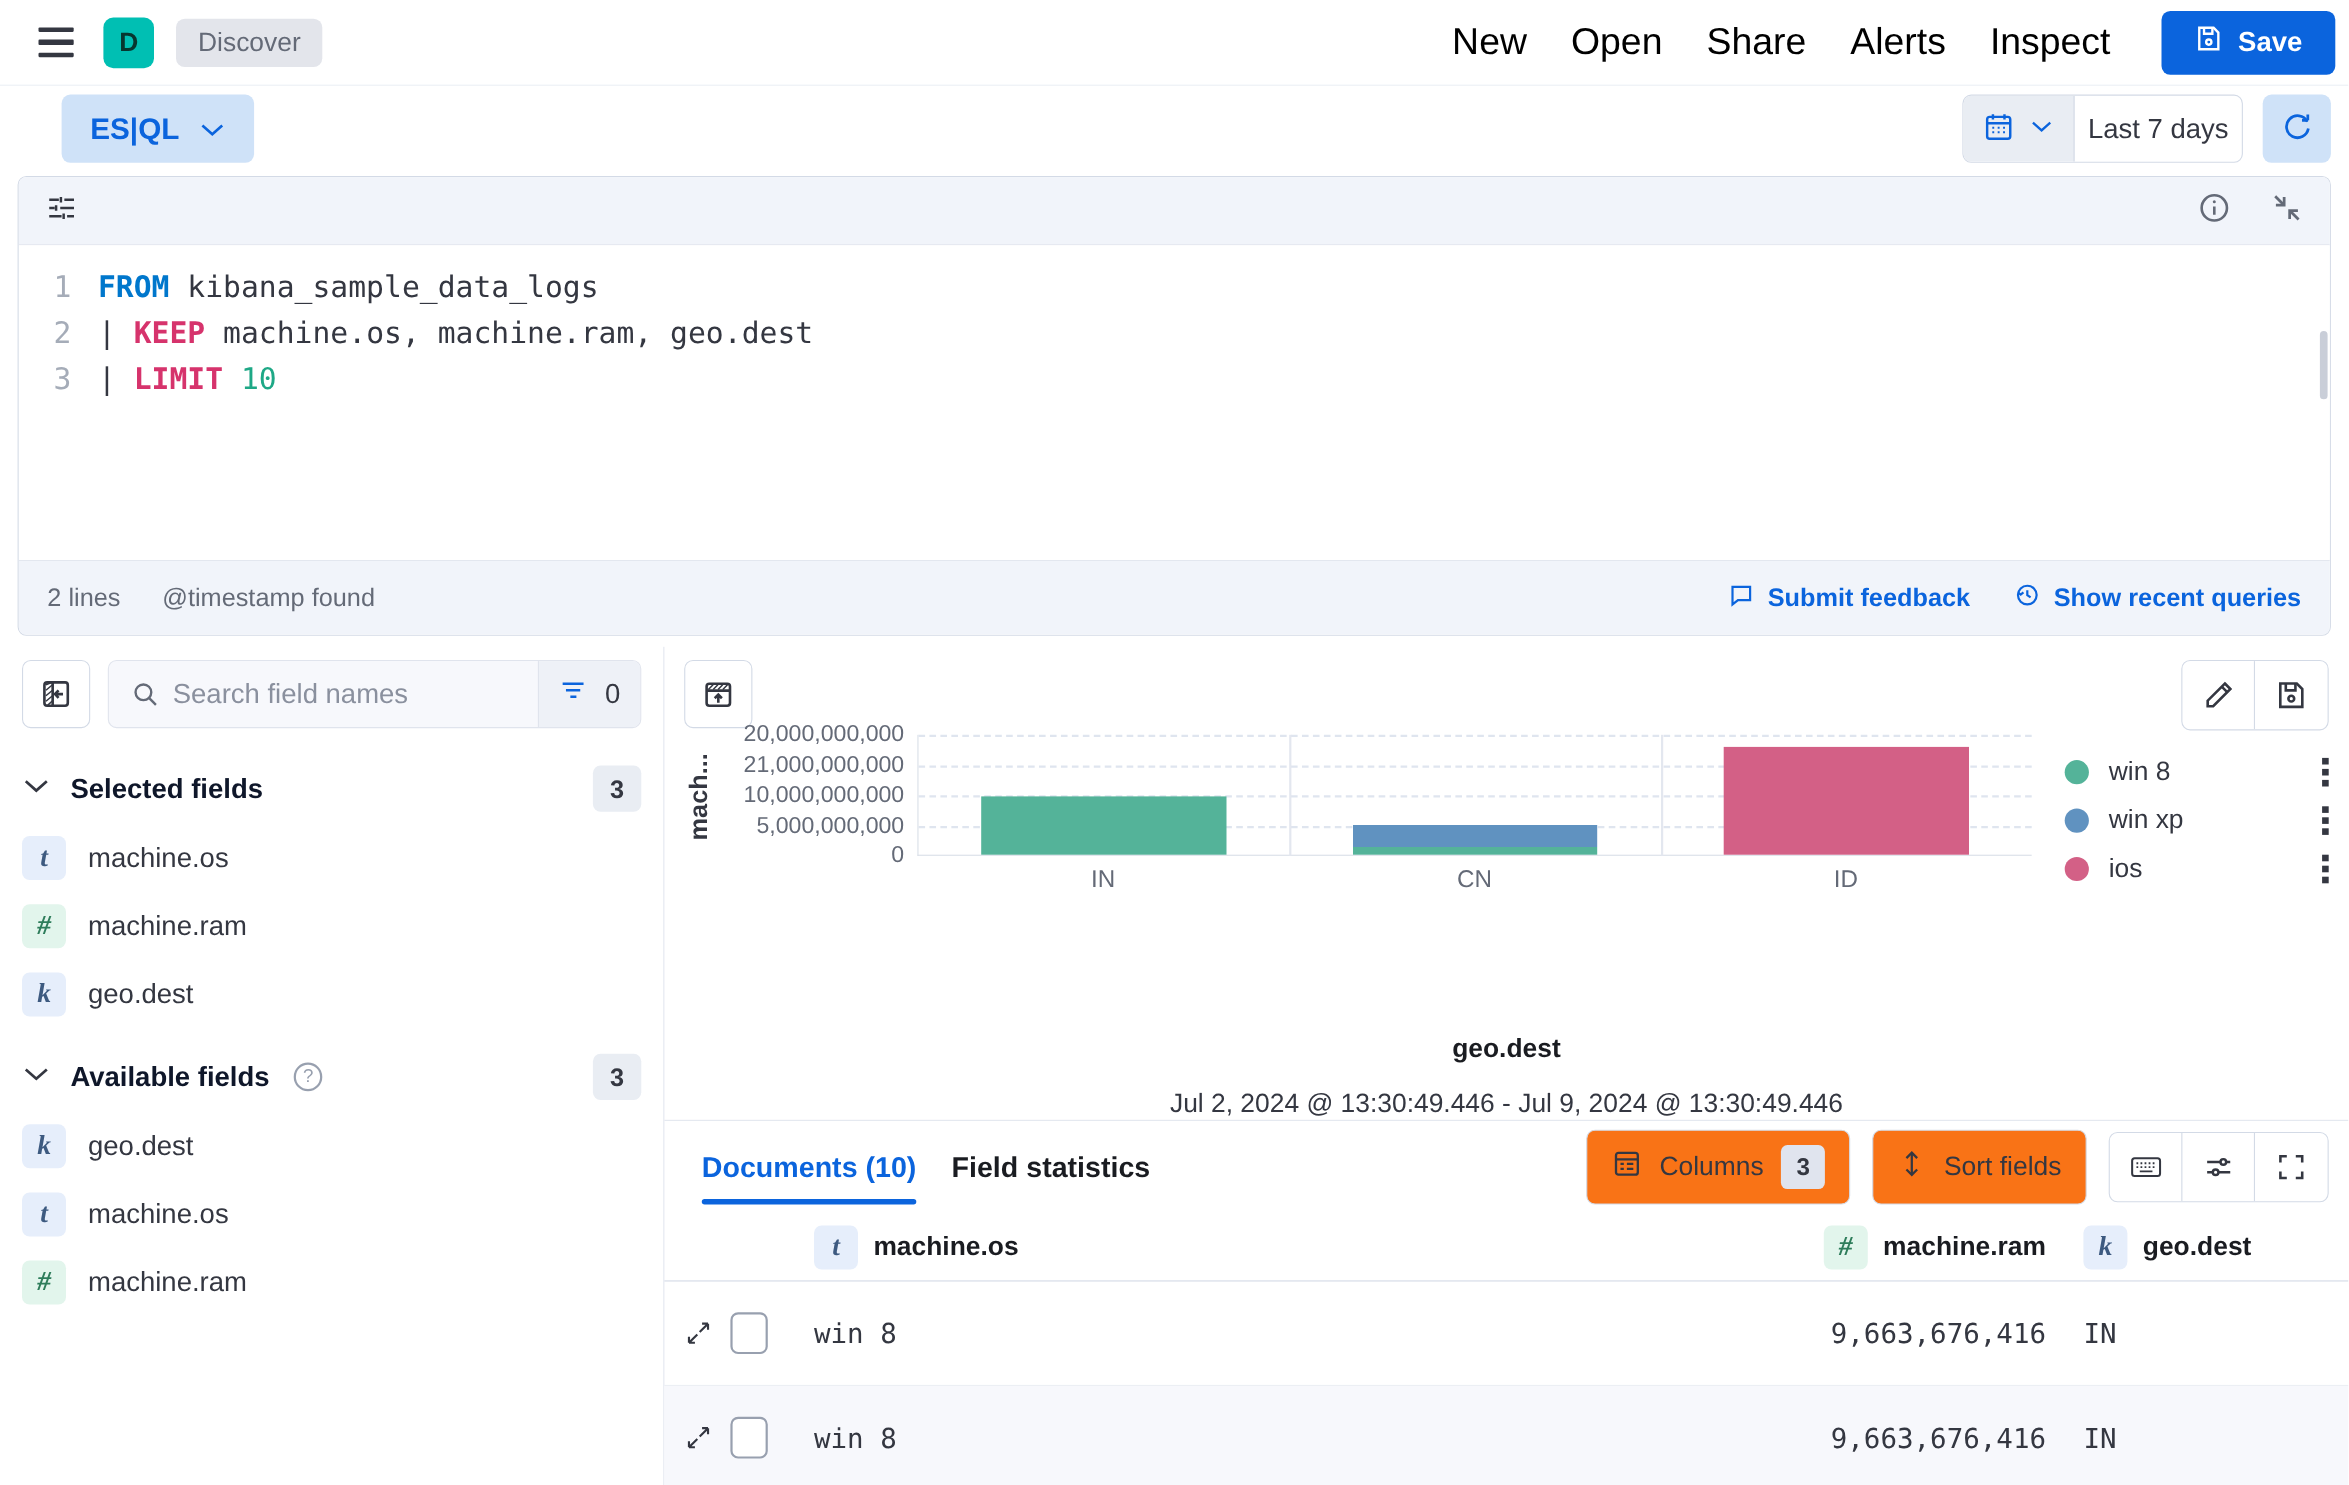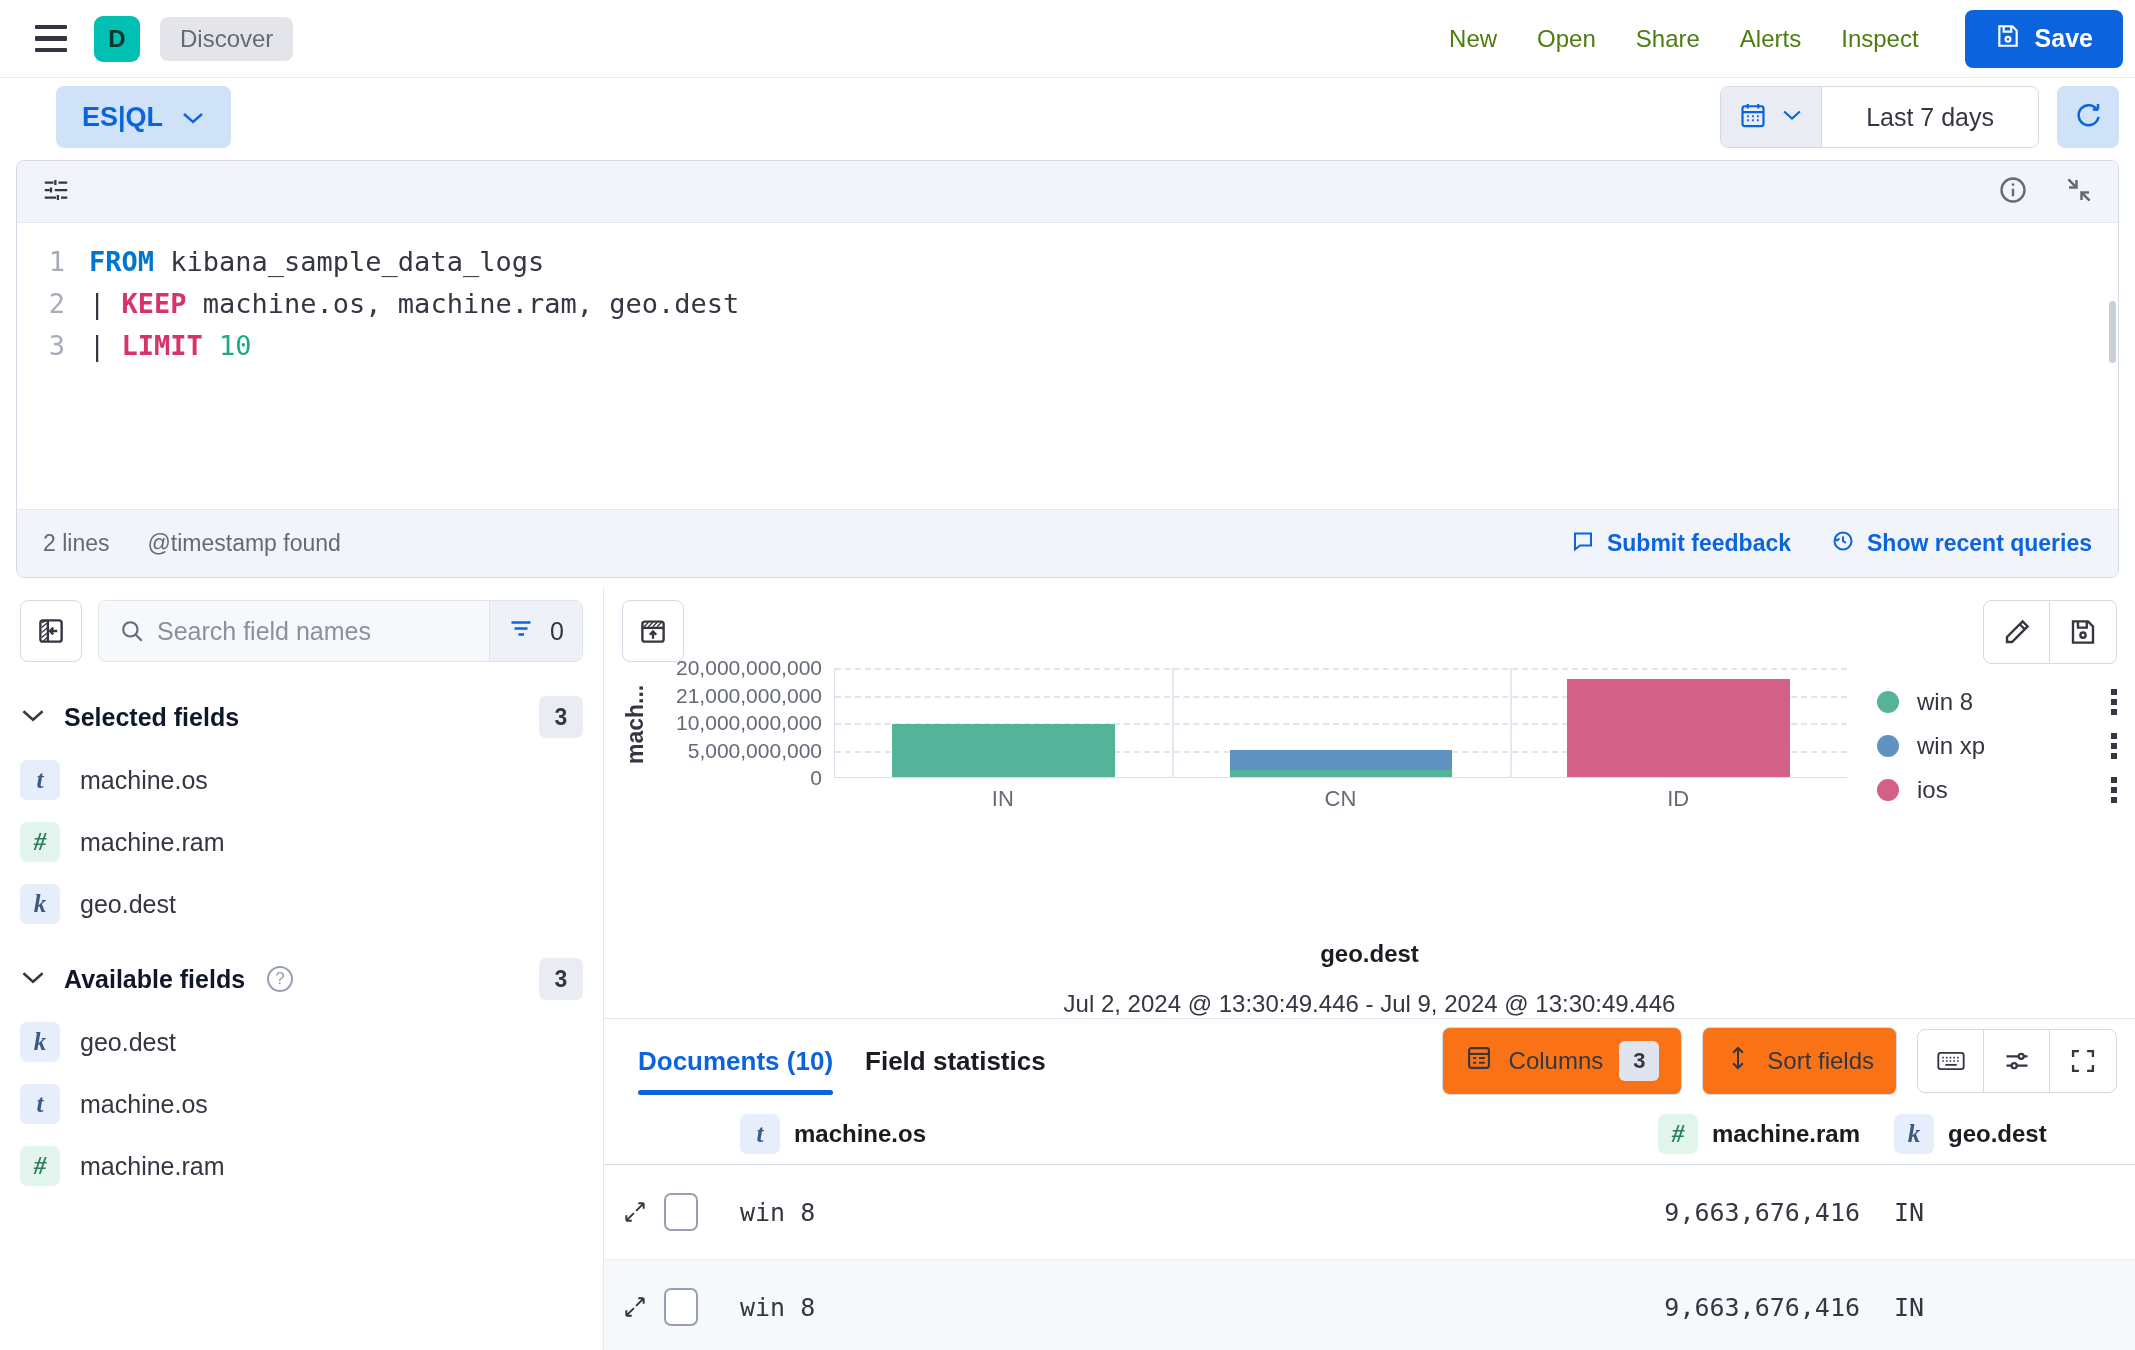--- a/index.html
+++ b/index.html
@@ -28,21 +28,21 @@
     background: #00BFB3; color: #07362f; font-weight: bold; font-size: 24px;
     display:flex; align-items:center; justify-content:center;
   }
   .breadcrumb {
     margin-left: 20px; height: 44px; padding: 0 20px; border-radius: 8px;
     background: #e3e5eb; color: #646a77; font-size: 24px;
     display: flex; align-items: center;
   }
   .nav-spacer { flex: 1 1 auto; }
   .navlink {
-    color: #4d7c0f; font-size: 24px; padding: 0 20px; cursor: pointer;
+    color: #000000; font-size: 34px; padding: 0 20px; cursor: pointer;
     white-space: nowrap;
   }
   .save-btn {
     margin-left: 26px; height: 58px; padding: 0 30px; border-radius: 8px;
     background: #0B64DD; color: #fff; font-size: 25px; font-weight: bold;
     display: flex; align-items: center; gap: 14px; cursor: pointer;
   }
 
   
   .querybar {
@@ -60,21 +60,21 @@
     display: flex; align-items: center; height: 62px;
     border: 1px solid #d3dae6; border-radius: 8px; overflow: hidden;
     background: #fff;
   }
   .dp-cal {
     height: 100%; padding: 0 18px; background: #e9edf3;
     display: flex; align-items: center; gap: 14px; cursor: pointer;
     border-right: 1px solid #d3dae6;
   }
   .dp-text {
-    padding: 0 44px; font-size: 25px; color: #343741;
+    padding: 0 12px; font-size: 25px; color: #343741;
     display:flex; align-items:center; height:100%; cursor:pointer;
   }
   .refresh-btn {
     margin-left: 18px; width: 62px; height: 62px; border-radius: 8px;
     background: #cfe2f8; display:flex; align-items:center; justify-content:center;
     cursor: pointer;
   }
 
   
   .editor-wrap {

